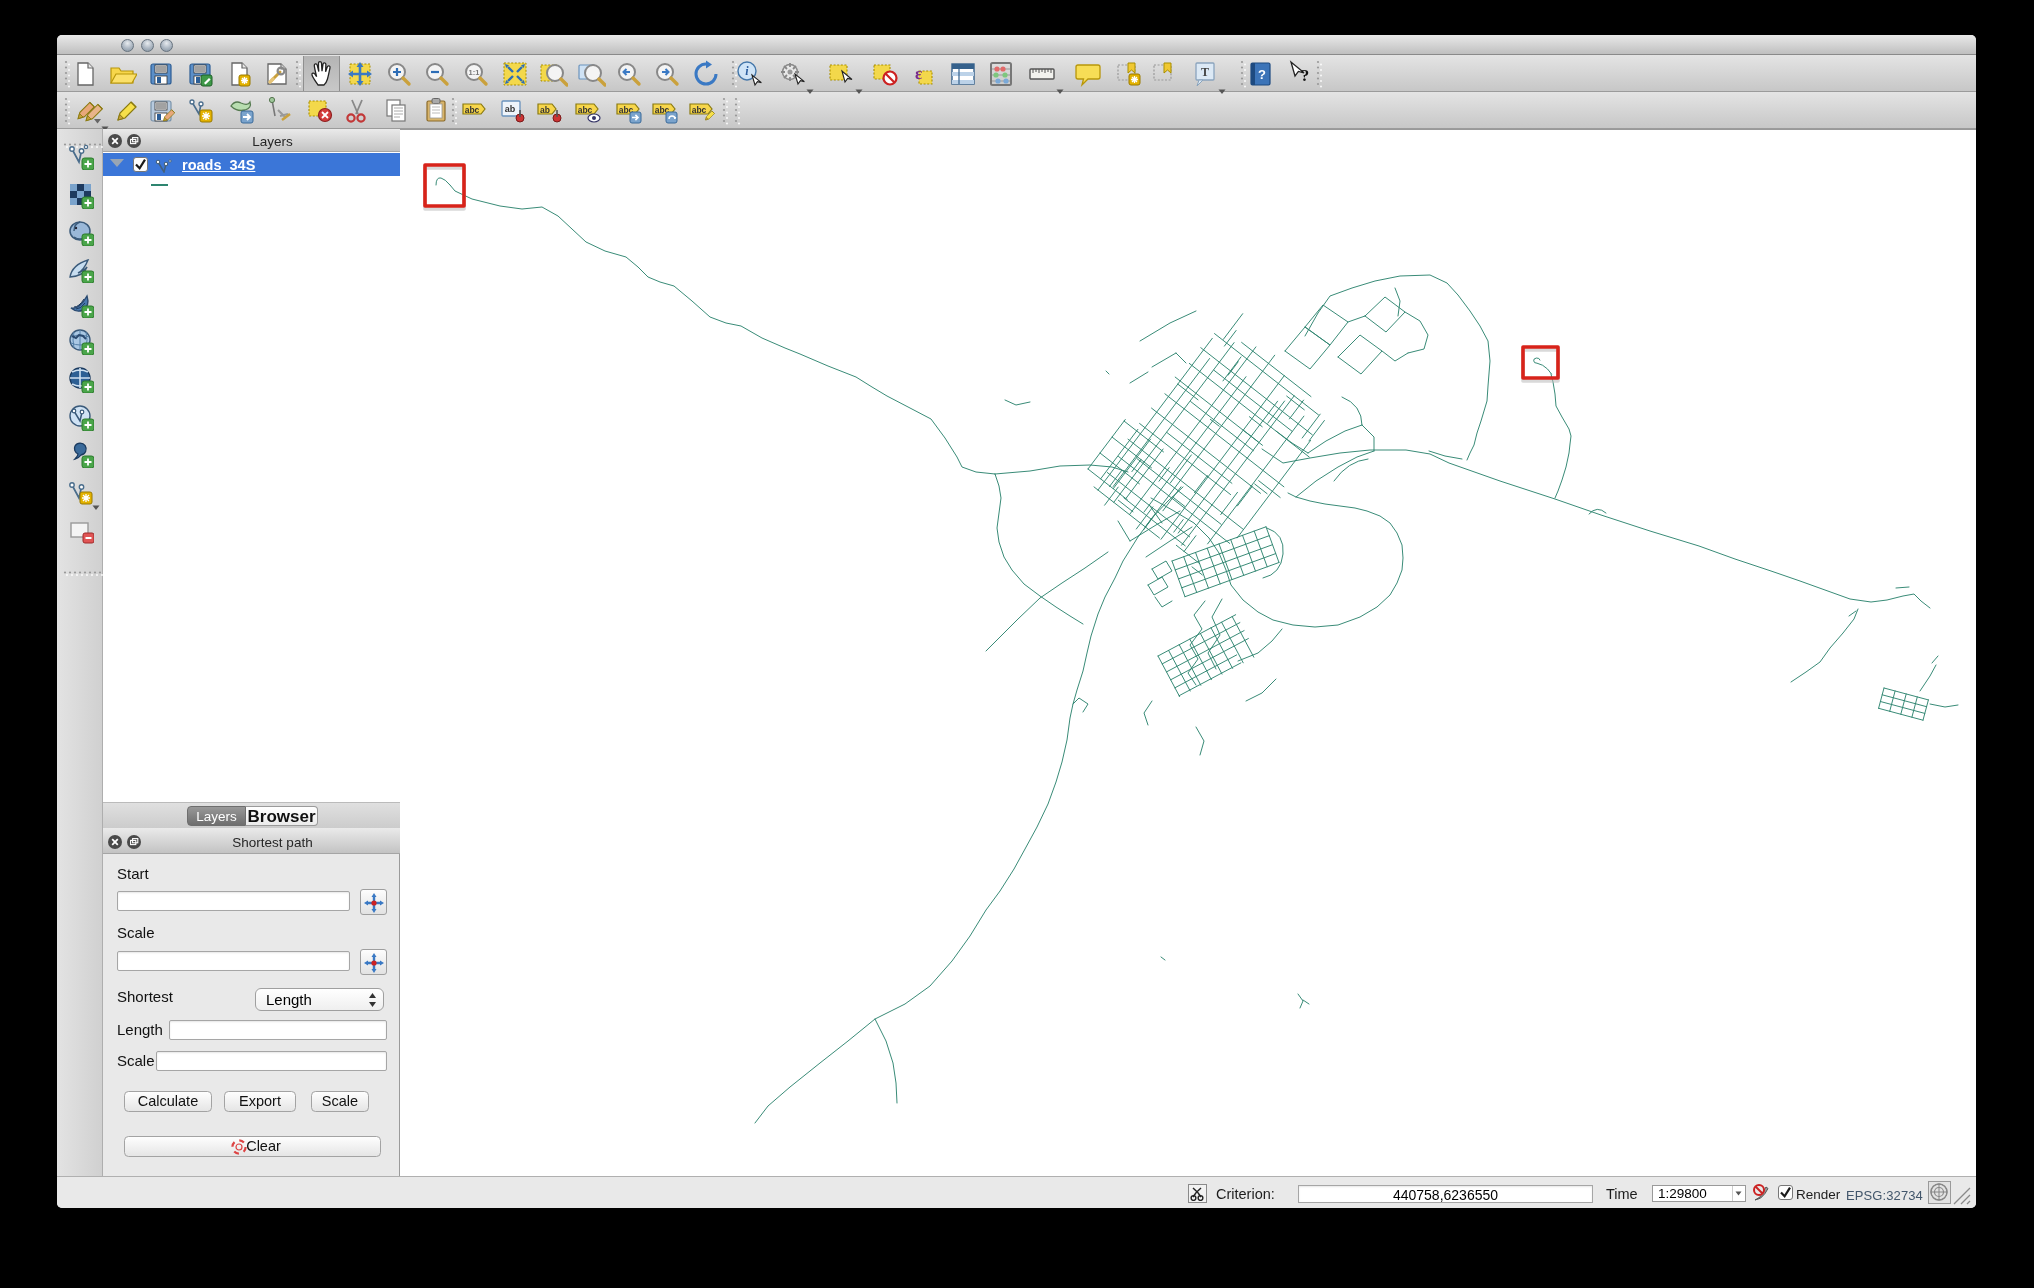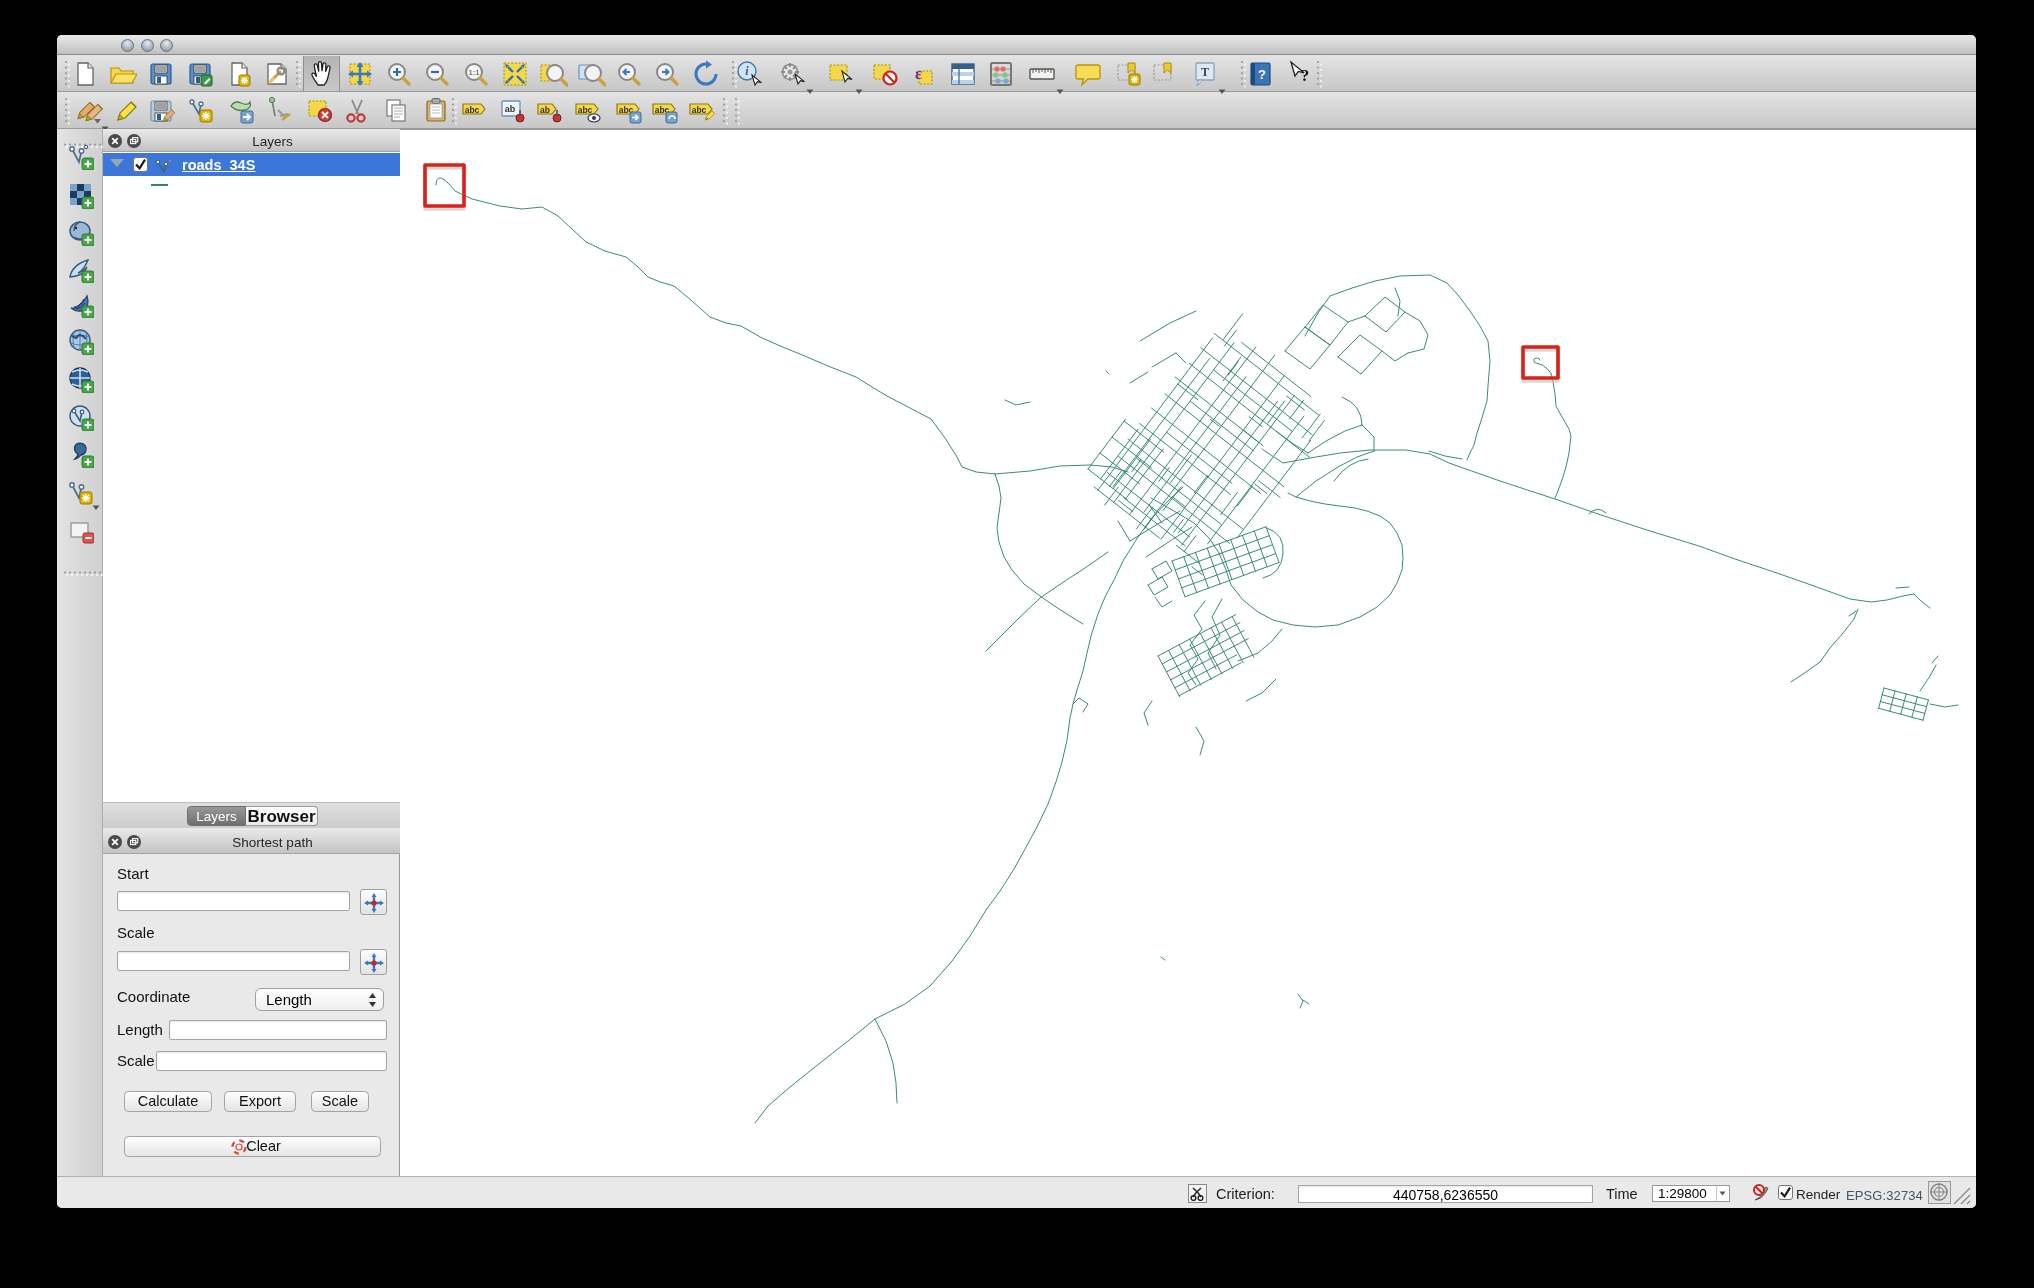--- a/index.html
+++ b/index.html
@@ -594,21 +594,21 @@
       <path d="M12,5 v14 M5,12 h14" stroke="#3a79c4" stroke-width="2.4"></path>
       <circle cx="12" cy="12" r="2.6" fill="#cc2222"></circle>
     </svg></div>
 <div class="lbl" style="left:117px;top:924px">Scale</div>
 <div class="inp" style="left:117px;top:951px;width:233px;height:20px"></div>
 <div class="sqbtn" style="left:360px;top:949px"><svg width="24" height="24" viewBox="0 0 24 24">
       <path d="M12,2 l2.5,4 h-5 z M12,22 l2.5,-4 h-5 z M2,12 l4,-2.5 v5 z M22,12 l-4,-2.5 v5 z" fill="#3a79c4"></path>
       <path d="M12,5 v14 M5,12 h14" stroke="#3a79c4" stroke-width="2.4"></path>
       <circle cx="12" cy="12" r="2.6" fill="#cc2222"></circle>
     </svg></div>
-<div class="lbl" style="left:117px;top:988px">Coordinate</div>
+<div class="lbl" style="left:117px;top:988px">Shortest</div>
 <div class="abs" style="left:255px;top:988px;width:129px;height:23px;background:linear-gradient(#ffffff,#efefef);border:1px solid #9f9f9f;border-radius:6px">
     <span style="position:absolute;left:10px;top:2px;font-size:15px">Length</span>
     <svg style="position:absolute;right:6px;top:4px" width="9" height="14" viewBox="0 0 9 14">
       <path d="M4.5,0 l3.5,5 h-7 z" fill="#333"></path>
       <path d="M4.5,14 l3.5,-5 h-7 z" fill="#333"></path>
     </svg>
   </div>
 <div class="lbl" style="left:117px;top:1021px">Length</div>
 <div class="inp" style="left:169px;top:1020px;width:218px;height:20px"></div>
 <div class="lbl" style="left:117px;top:1052px">Scale</div>
@@ -796,21 +796,21 @@
 </svg></div>
 <div id="statusbar"></div>
 <div class="abs" style="left:1188px;top:1184px;width:19px;height:19px;background:#f2f2f2;border:1px solid #8a8a8a"><svg width="16" height="16" viewBox="0 0 16 16">
       <path d="M4,3 q5,4 8,9 M12,3 q-5,4 -8,9" stroke="#222" stroke-width="1.6" fill="none"></path>
       <circle cx="4.5" cy="13" r="2.4" fill="none" stroke="#222" stroke-width="1.4"></circle>
       <circle cx="11.5" cy="13" r="2.4" fill="none" stroke="#222" stroke-width="1.4"></circle>
     </svg></div>
 <div class="sbt" style="left:1216px;top:1186px">Criterion:</div>
 <div class="inp" style="left:1298px;top:1185px;width:295px;height:18px;border-radius:0;text-align:center;font-size:14px;padding-top:1px">440758,6236550</div>
 <div class="sbt" style="left:1606px;top:1186px">Time</div>
-<div class="abs" style="left:1652px;top:1185px;width:78px;height:17px;background:#fff;border:1px solid #9a9a9a">
+<div class="abs" style="left:1652px;top:1185px;width:94px;height:17px;background:#fff;border:1px solid #9a9a9a">
     <span style="position:absolute;left:5px;top:0px;font-size:13.5px">1:29800</span>
     <span style="position:absolute;right:12px;top:0;width:1px;height:15px;background:#ccc"></span>
     <svg style="position:absolute;right:3px;top:5px" width="7" height="5" viewBox="0 0 7 5">
       <path d="M0.5,0.5 l6,0 -3,4 z" fill="#555"></path>
     </svg>
   </div>
 <div class="abs" style="left:1752px;top:1183px"><svg width="20" height="20" viewBox="0 0 20 20">
       <path d="M3,17 q6,-2 8,-8 l3,-5 2,1.5 -3,5 q-4,6 -10,6.5 z" fill="#999" stroke="#555" stroke-width="1"></path>
       <circle cx="7" cy="7" r="5" fill="none" stroke="#cc2222" stroke-width="2"></circle>
       <path d="M3.5,3.5 l7,7" stroke="#cc2222" stroke-width="2"></path>

